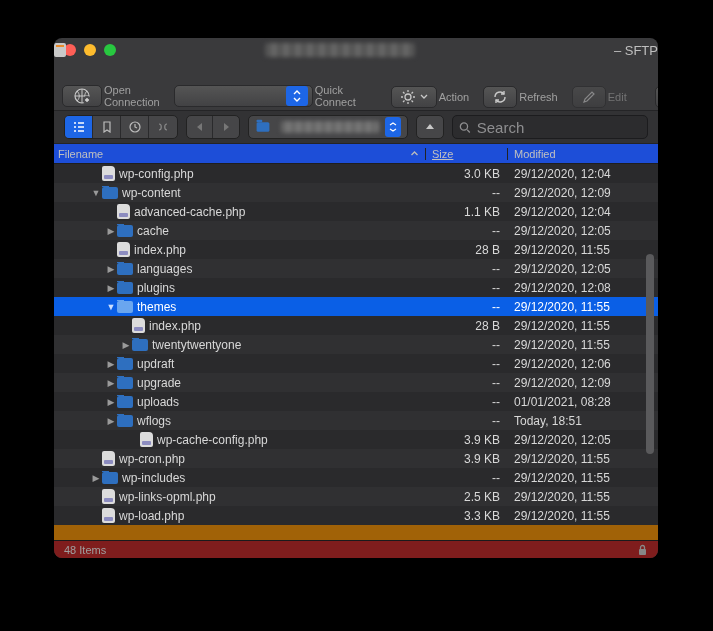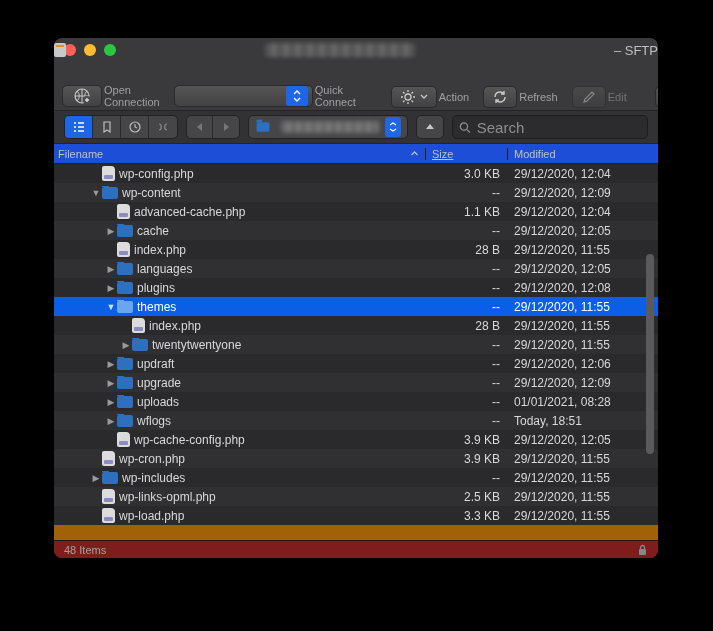--- a/index.html
+++ b/index.html
@@ -458,21 +458,21 @@
         <div class="row odd">
           <div class="cell-name" style="padding-left: 51px;">
             <span class="disclosure">▶</span>
             <span class="ficon folder"></span>
             <span>wflogs</span>
           </div>
           <div class="cell-size">--</div>
           <div class="cell-mod">Today, 18:51</div>
         </div>
         <div class="row even">
-          <div class="cell-name" style="padding-left: 51px;">
+          <div class="cell-name" style="padding-left: 74px;">
             <span class="disclosure"></span>
             <span class="ficon file"></span>
             <span>wp-cache-config.php</span>
           </div>
           <div class="cell-size">3.9 KB</div>
           <div class="cell-mod">29/12/2020, 12:05</div>
         </div>
         <div class="row odd">
           <div class="cell-name" style="padding-left: 36px;">
             <span class="disclosure"></span>

